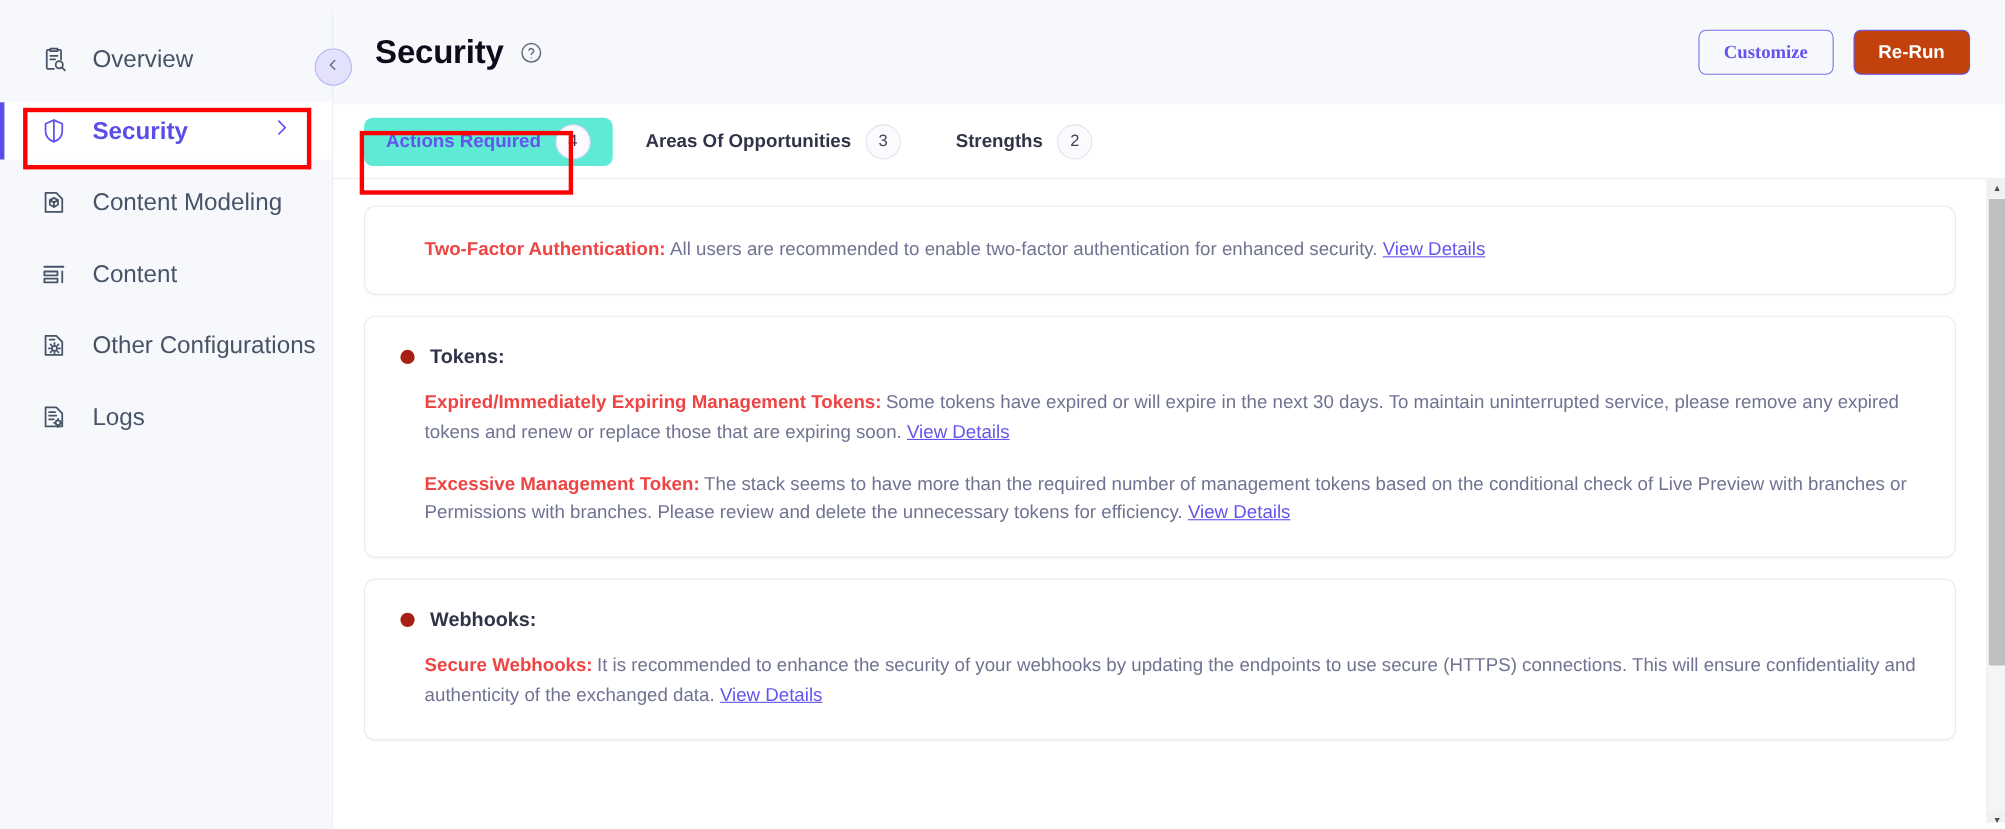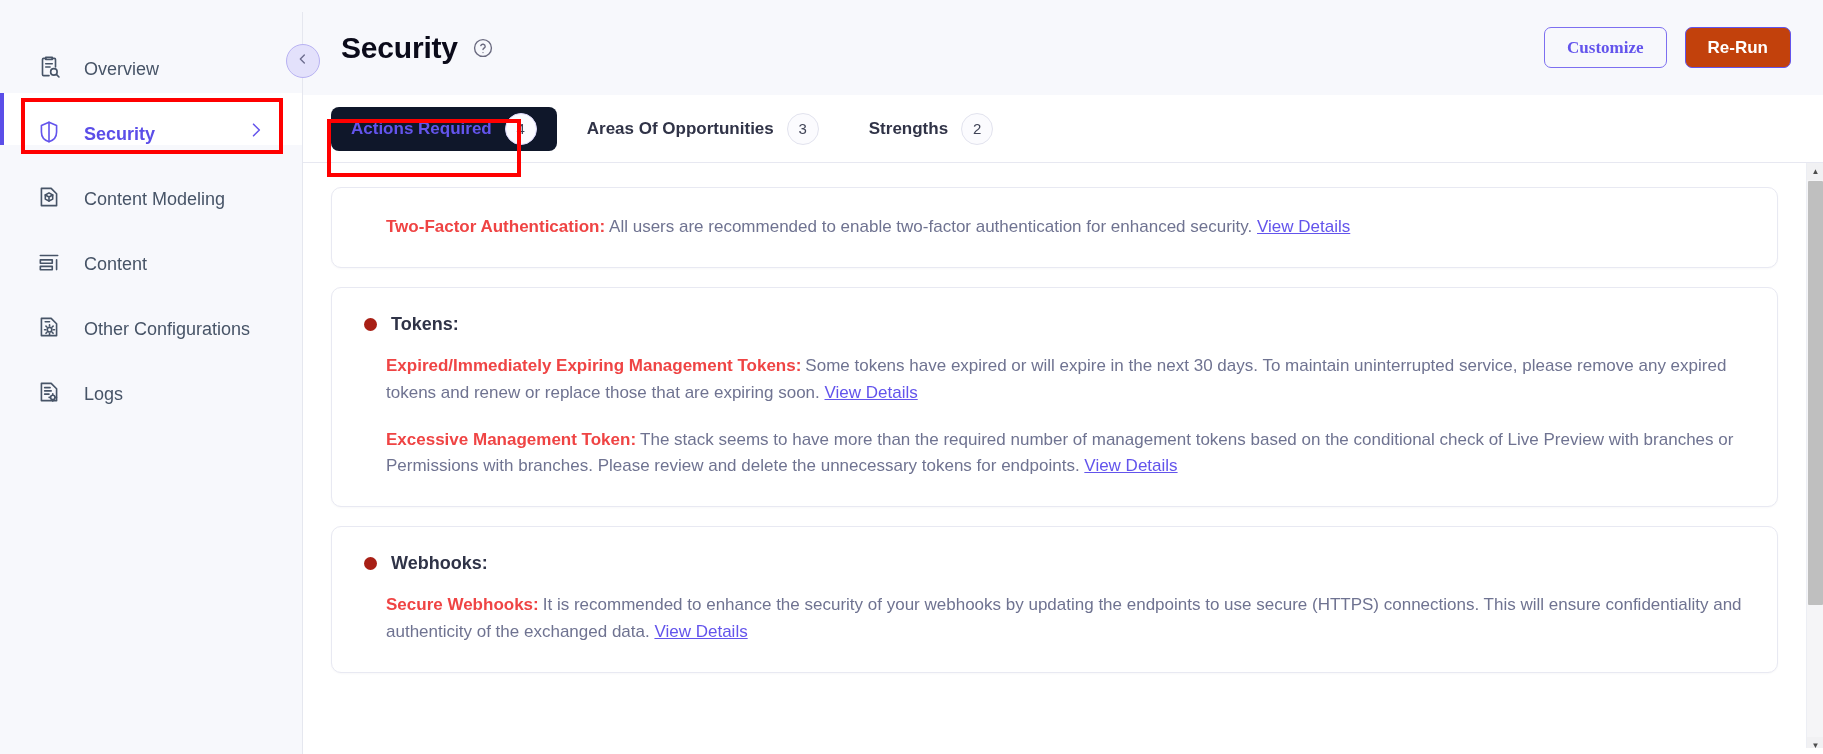--- a/index.html
+++ b/index.html
@@ -28,28 +28,28 @@
     flex: 0 0 303px;
   }
   .sidebar::before{
     content:"";
     position:absolute; left:0; top:0; width:303px; height:12px;
     background:#f7f8fc;
     border-top-left-radius:10px;
   }
   .nav-item {
     display: flex;
-    align-items: flex-end;
+    align-items: center;
     height: 52px;
     padding-left: 36px;
     gap: 22px;
     cursor: pointer;
     position: relative;
     color: #475467;
-    font-size: 18px;
+    font-size: 22px;
     margin-bottom: 13px;
   }
   .nav-item .nav-ico {
     width: 26px; height: 26px;
     display: flex; align-items: center; justify-content: center;
     flex: 0 0 26px;
   }
   .nav-item .nav-ico svg { display:block; }
   .nav-item.active {
     background: #ffffff;
@@ -167,21 +167,21 @@
     height: 44px;
     padding: 0 20px;
     border-radius: 8px;
     font-size: 17px;
     font-weight: bold;
     color: #303347;
     cursor: pointer;
     white-space: nowrap;
   }
   .tab.active {
-    background: #0f172a;
+    background: #5eead4;
     color: #6354ec;
   }
   .tab .pill {
     min-width: 32px; height: 32px;
     border-radius: 50%;
     border: 1px solid #e2e3ee;
     background: #fbfbfe;
     color: #404457;
     font-size: 15px;
     font-weight: normal;
@@ -416,21 +416,21 @@
         <div class="card">
           <div class="card-head">
             <span class="dot"></span>
             <span>Tokens:</span>
           </div>
           <div class="finding">
             <b>Expired/Immediately Expiring Management Tokens:</b><span class="sep"></span><span>Some tokens have expired or will expire in the next 30 days. To maintain uninterrupted service, please remove any expired tokens and renew or replace those that are expiring soon.</span>
             <span class="view-details">View Details</span>
           </div>
           <div class="finding">
-            <b>Excessive Management Token:</b><span class="sep"></span><span>The stack seems to have more than the required number of management tokens based on the conditional check of Live Preview with branches or Permissions with branches. Please review and delete the unnecessary tokens for endpoints.</span>
+            <b>Excessive Management Token:</b><span class="sep"></span><span>The stack seems to have more than the required number of management tokens based on the conditional check of Live Preview with branches or Permissions with branches. Please review and delete the unnecessary tokens for efficiency.</span>
             <span class="view-details">View Details</span>
           </div>
         </div>
 
         <div class="card">
           <div class="card-head">
             <span class="dot"></span>
             <span>Webhooks:</span>
           </div>
           <div class="finding">

